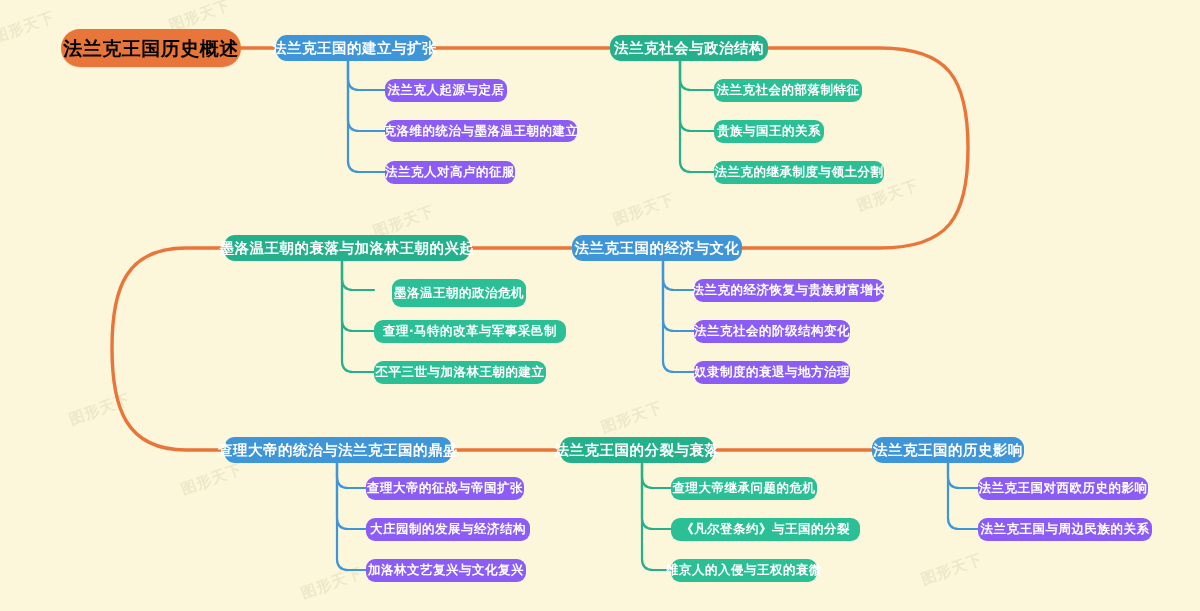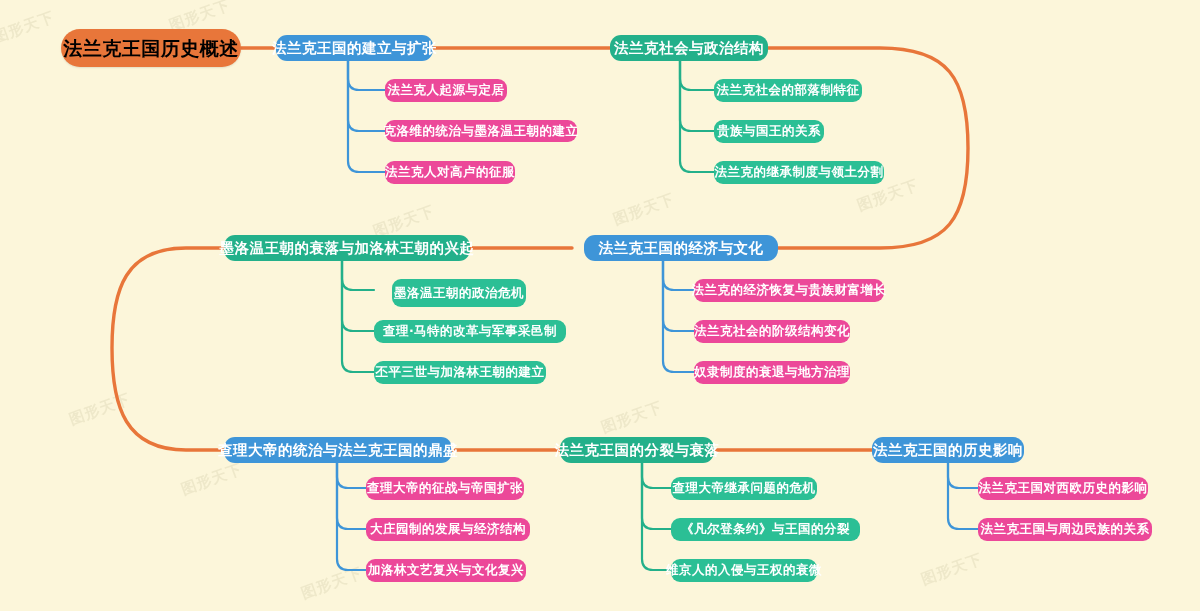--- a/index.html
+++ b/index.html
@@ -61,21 +61,21 @@
     border-radius: 22px;
     font-size: 19px;
     box-shadow: 0 1px 2px rgba(0,0,0,0.10);
   }
   .node-blue {
     background: #3E95D8;
     color: #FFFFFF;
     font-size: 14.5px;
   }
   .node-blue-sub {
-    background: #ec4899;
+    background: #8b5cf6;
     color: #FFFFFF;
     font-size: 12.5px;
     border-radius: 9px;
   }
   .node-green {
     background: #23B08A;
     color: #FFFFFF;
     font-size: 14.5px;
   }
   .node-green-sub {
@@ -159,21 +159,21 @@
   <div class="node node-green" style="left:610px; top:35px; width:158px; height:26px;">法兰克社会与政治结构</div>
   <div class="node node-green-sub" style="left:714px; top:79px; width:148px; height:23px;">法兰克社会的部落制特征</div>
   <div class="node node-green-sub" style="left:714px; top:120px; width:110px; height:23px;">贵族与国王的关系</div>
   <div class="node node-green-sub" style="left:714px; top:161px; width:170px; height:23px;">法兰克的继承制度与领土分割</div>
 
   <div class="node node-green" style="left:224px; top:235px; width:246px; height:26px;">墨洛温王朝的衰落与加洛林王朝的兴起</div>
   <div class="node node-green-sub" style="left:392px; top:279px; width:134px; height:28px;text-align:center;">墨洛温王朝的政治危机</div>
   <div class="node node-green-sub" style="left:374px; top:320px; width:192px; height:23px;">查理·马特的改革与军事采邑制</div>
   <div class="node node-green-sub" style="left:374px; top:361px; width:172px; height:23px;">丕平三世与加洛林王朝的建立</div>
 
-  <div class="node node-blue" style="left:584px; top:235px; width:194px; height:26px;">法兰克王国的经济与文化</div>
+  <div class="node node-blue" style="left:572px; top:235px; width:170px; height:26px;">法兰克王国的经济与文化</div>
   <div class="node node-blue-sub" style="left:694px; top:279px; width:190px; height:23px;">法兰克的经济恢复与贵族财富增长</div>
   <div class="node node-blue-sub" style="left:694px; top:320px; width:156px; height:23px;">法兰克社会的阶级结构变化</div>
   <div class="node node-blue-sub" style="left:694px; top:361px; width:156px; height:23px;">奴隶制度的衰退与地方治理</div>
 
   <div class="node node-blue" style="left:224px; top:437px; width:228px; height:26px;">查理大帝的统治与法兰克王国的鼎盛</div>
   <div class="node node-blue-sub" style="left:366px; top:477px; width:158px; height:23px;">查理大帝的征战与帝国扩张</div>
   <div class="node node-blue-sub" style="left:366px; top:518px; width:164px; height:23px;">大庄园制的发展与经济结构</div>
   <div class="node node-blue-sub" style="left:366px; top:559px; width:160px; height:23px;">加洛林文艺复兴与文化复兴</div>
 
   <div class="node node-green" style="left:560px; top:437px; width:154px; height:26px;">法兰克王国的分裂与衰落</div>

